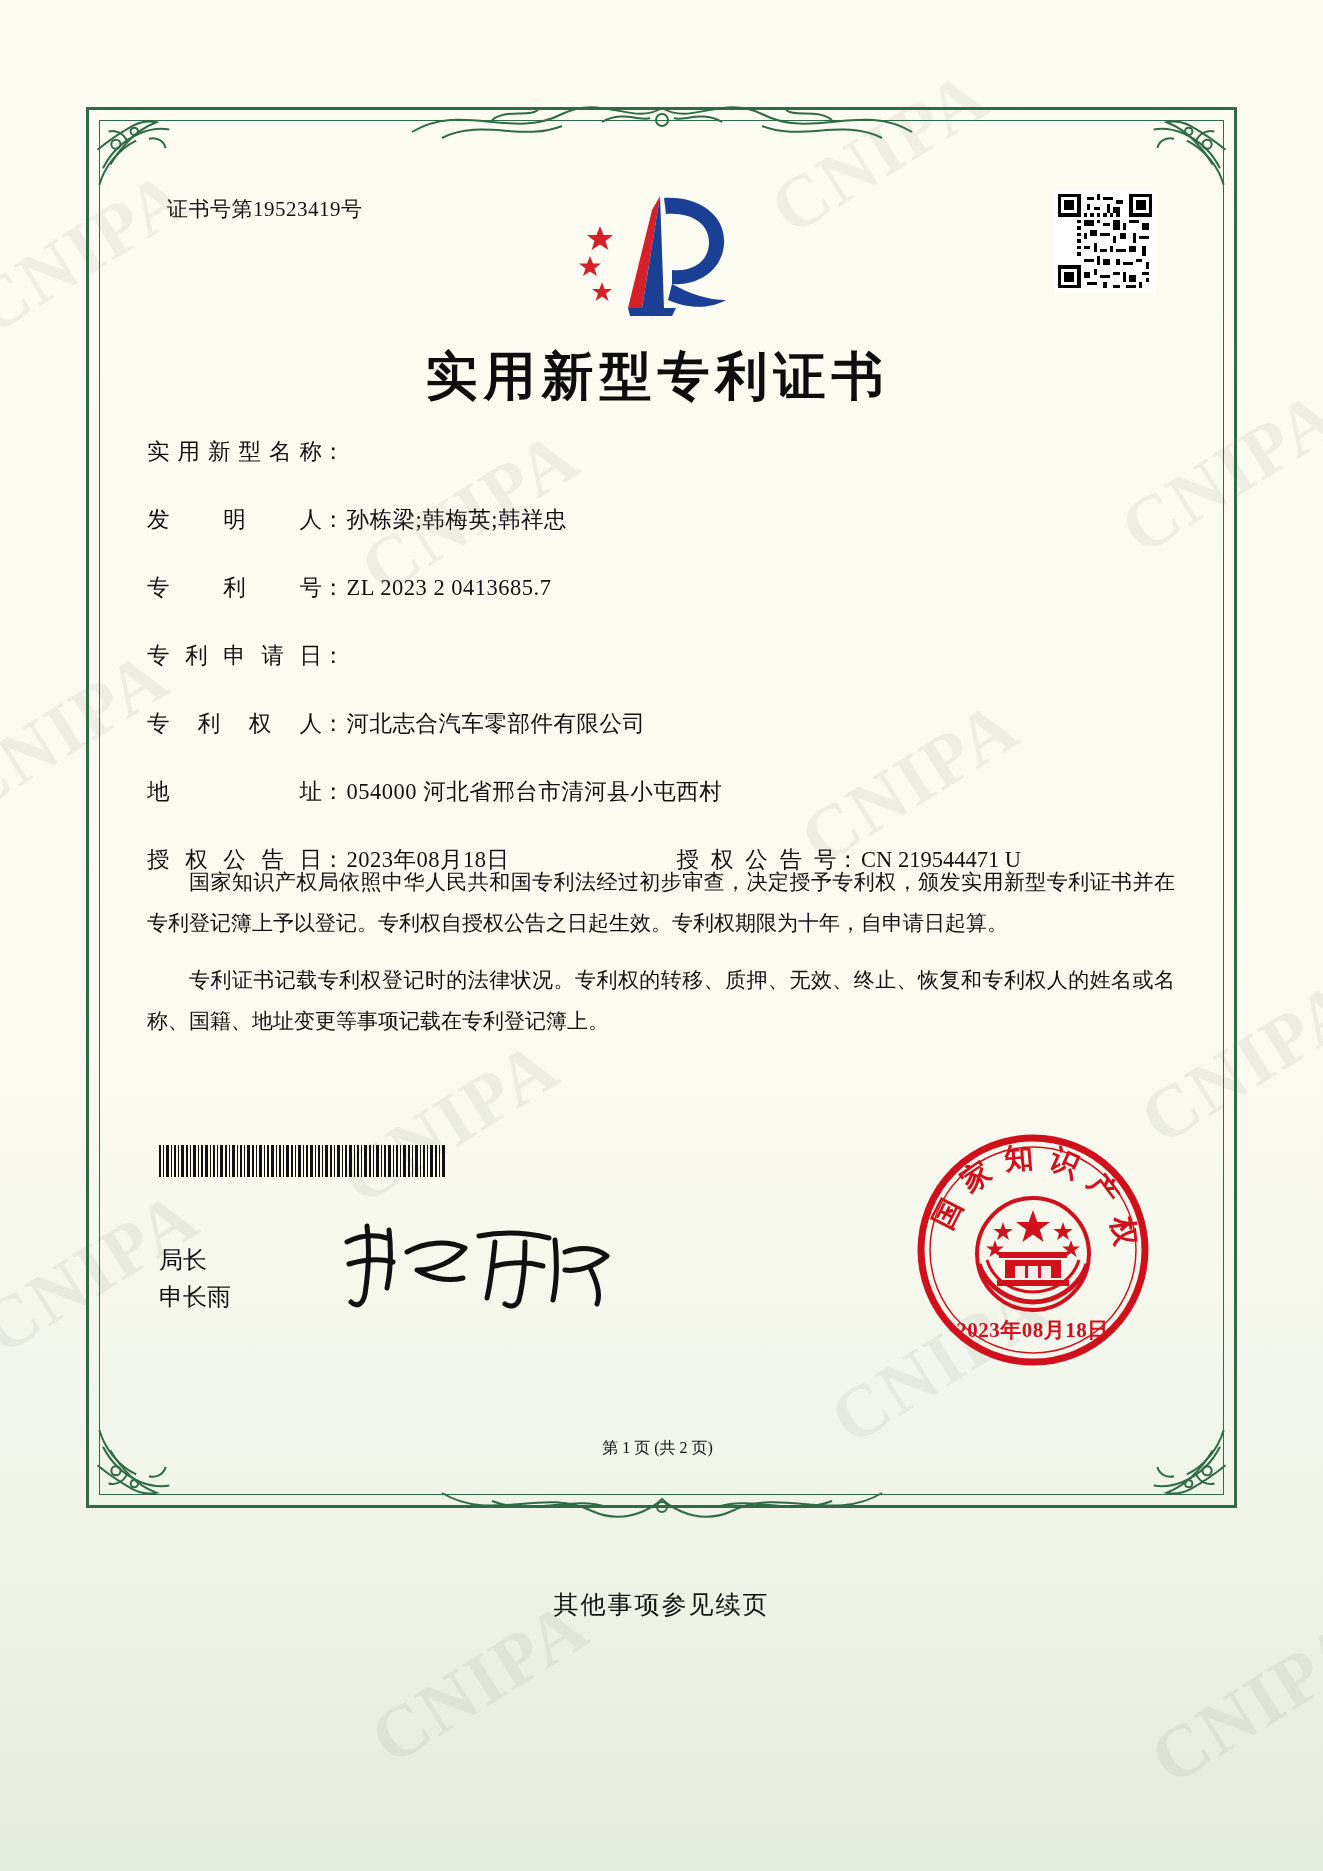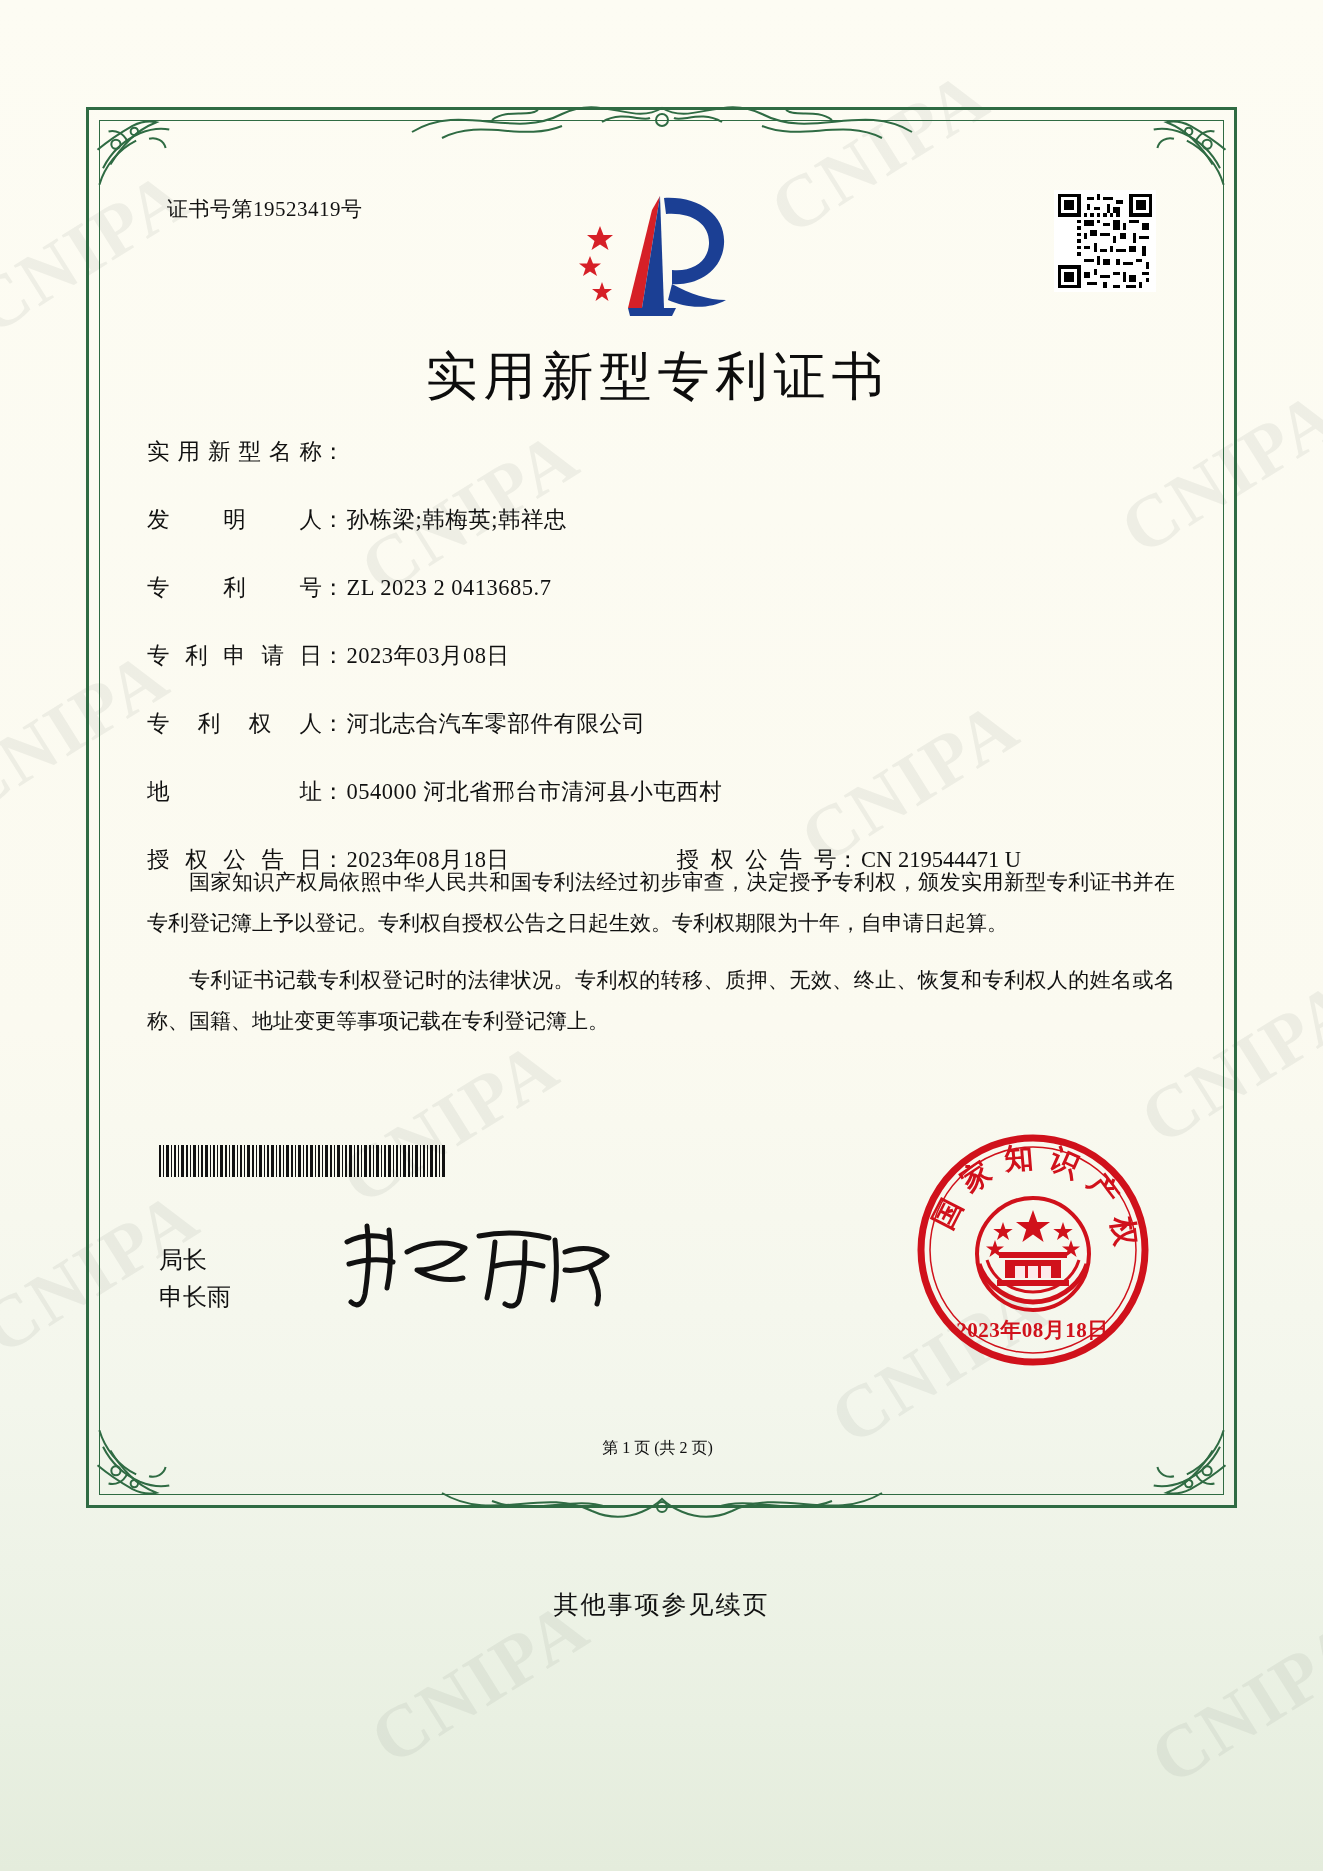--- a/index.html
+++ b/index.html
@@ -128,21 +128,21 @@
   }
   .qr svg { display:block; }
 
   .doc-title {
     position: absolute;
     left: 0;
     right: 0;
     top: 222px;
     text-align: center;
     font-size: 52px;
-    font-weight: normal;
+    font-weight: bold;
     letter-spacing: 6px;
     color: #0d0d0d;
     font-family: "Liberation Serif", "DejaVu Serif", serif;
   }
 
   .fields {
     position: absolute;
     left: 48px;
     top: 318px;
     width: 1030px;
@@ -473,21 +473,20 @@
 
       <div class="field-row">
         <span class="field-label">专利号</span>
         <span class="field-sep">：</span>
         <span class="field-value">ZL 2023 2 0413685.7</span>
       </div>
 
       <div class="field-row">
         <span class="field-label">专利申请日</span>
         <span class="field-sep">：</span>
-        <span class="field-value">2023年03月08日</span>
       </div>
 
       <div class="field-row">
         <span class="field-label">专利权人</span>
         <span class="field-sep">：</span>
         <span class="field-value">河北志合汽车零部件有限公司</span>
       </div>
 
       <div class="field-row">
         <span class="field-label">地址</span>

